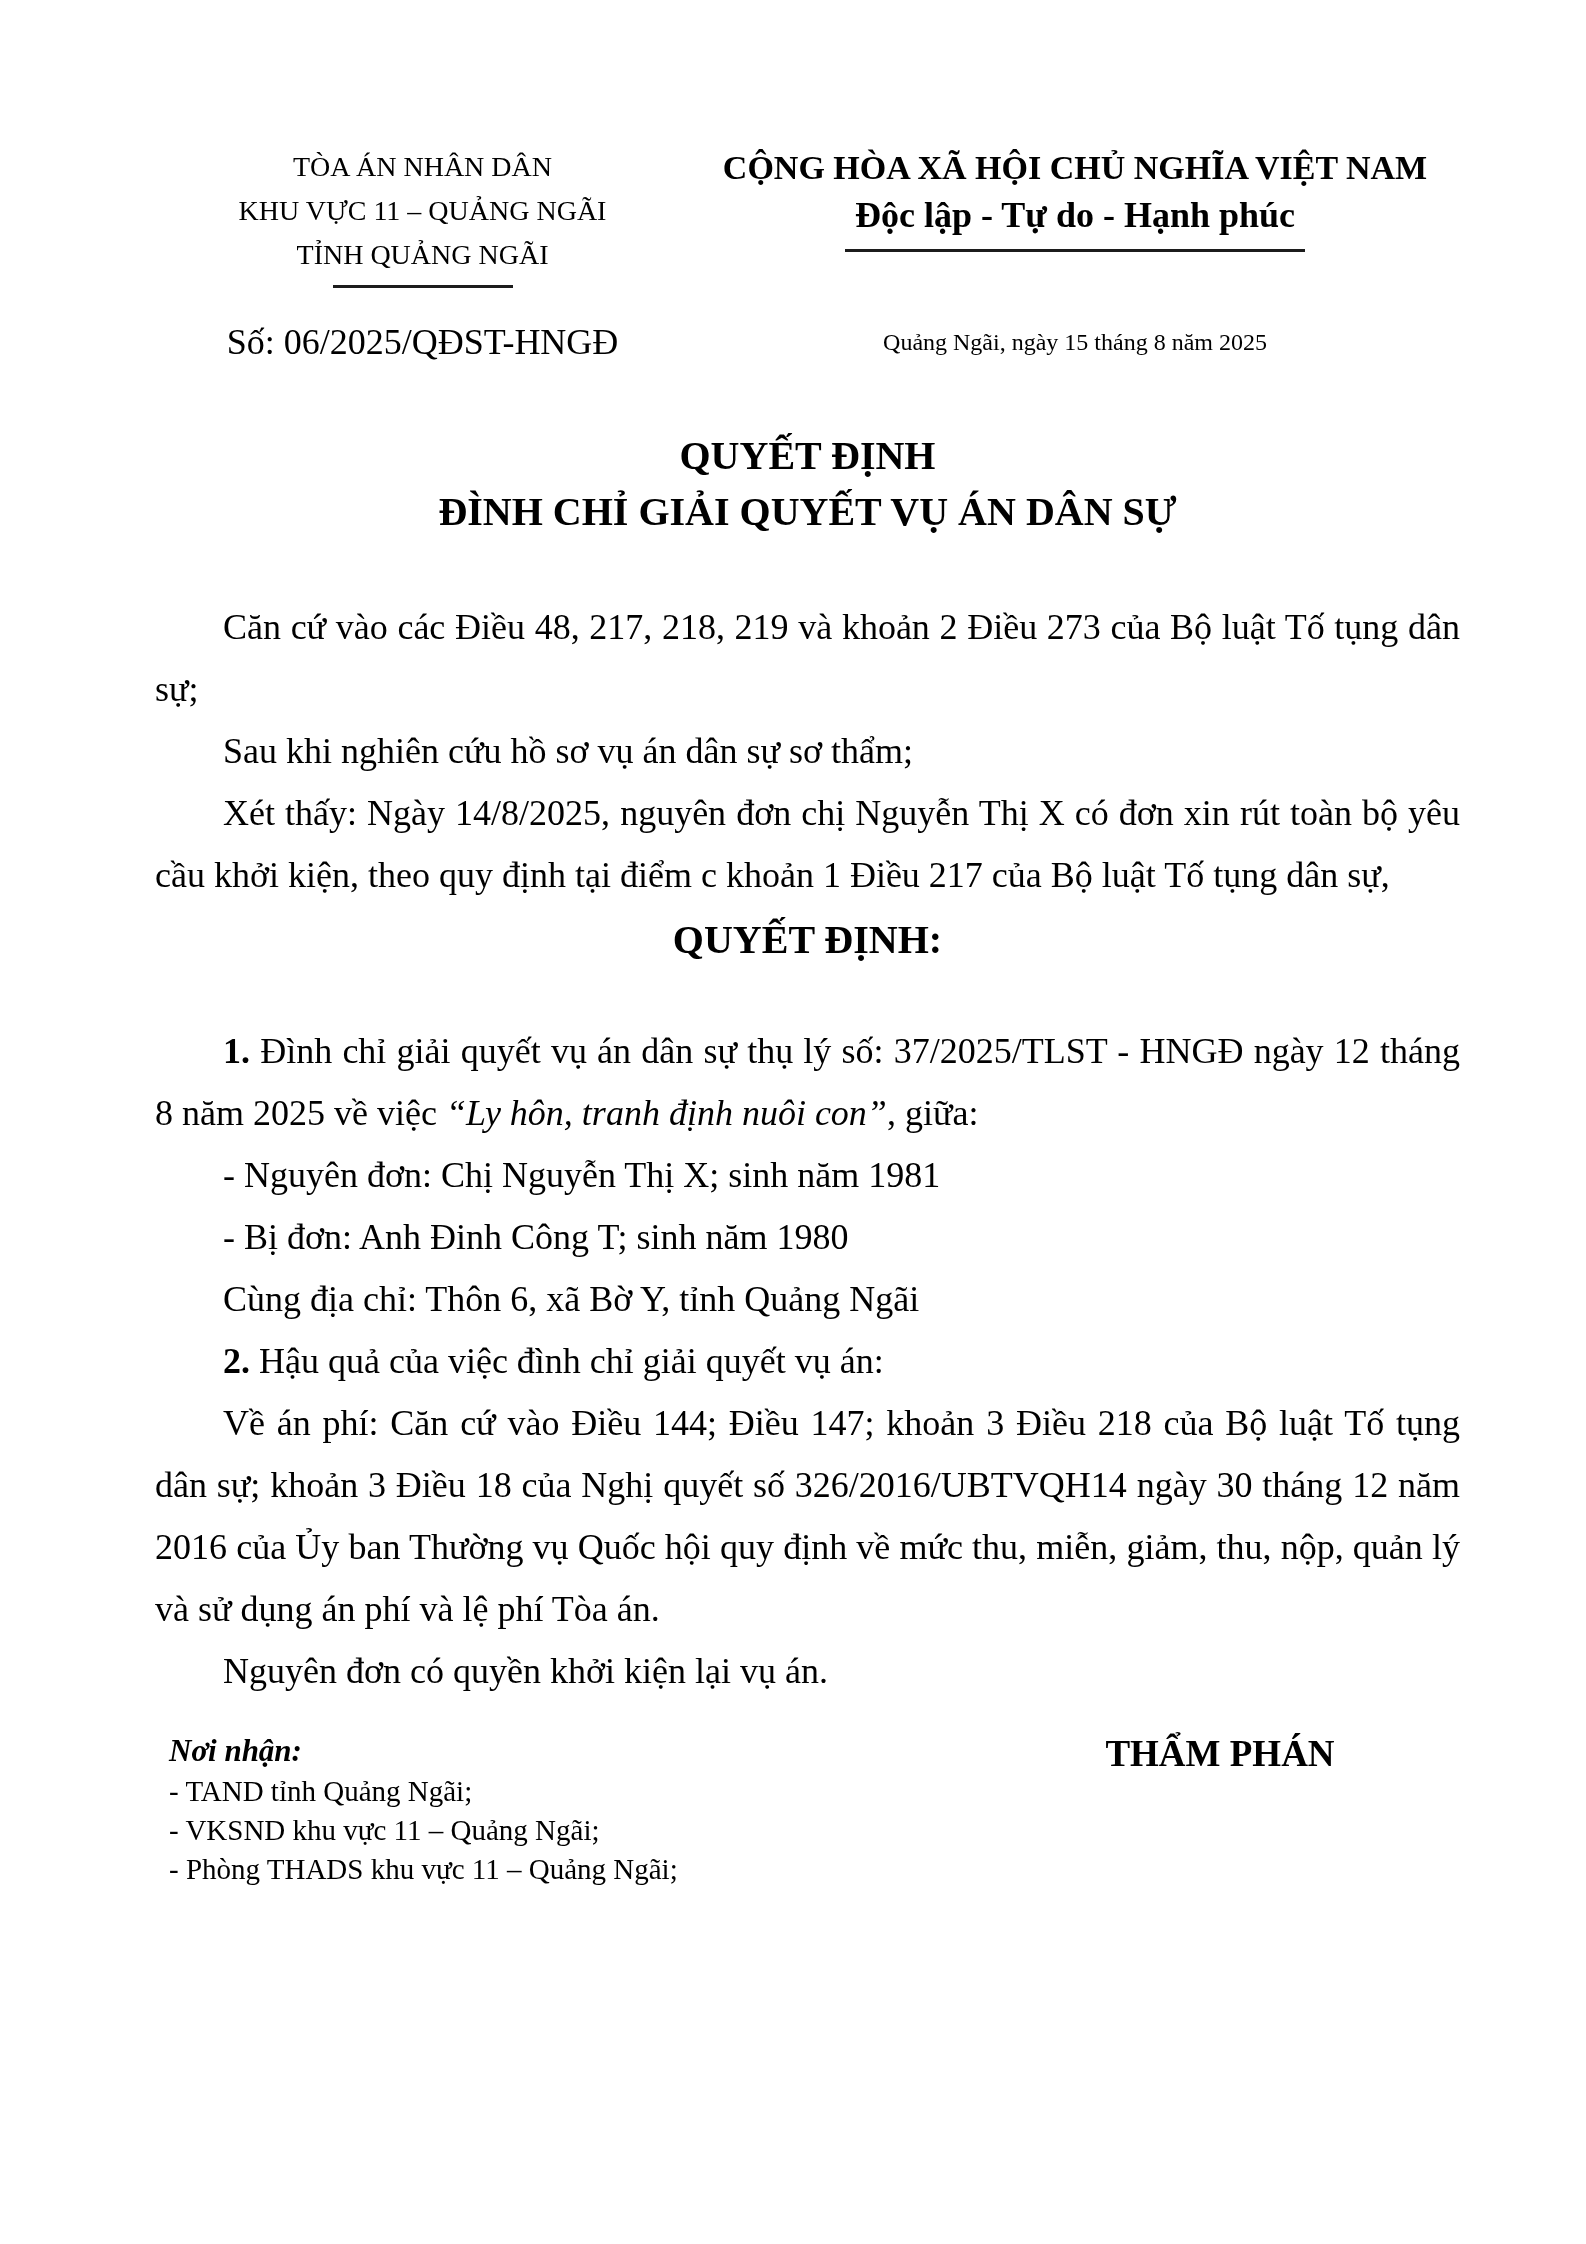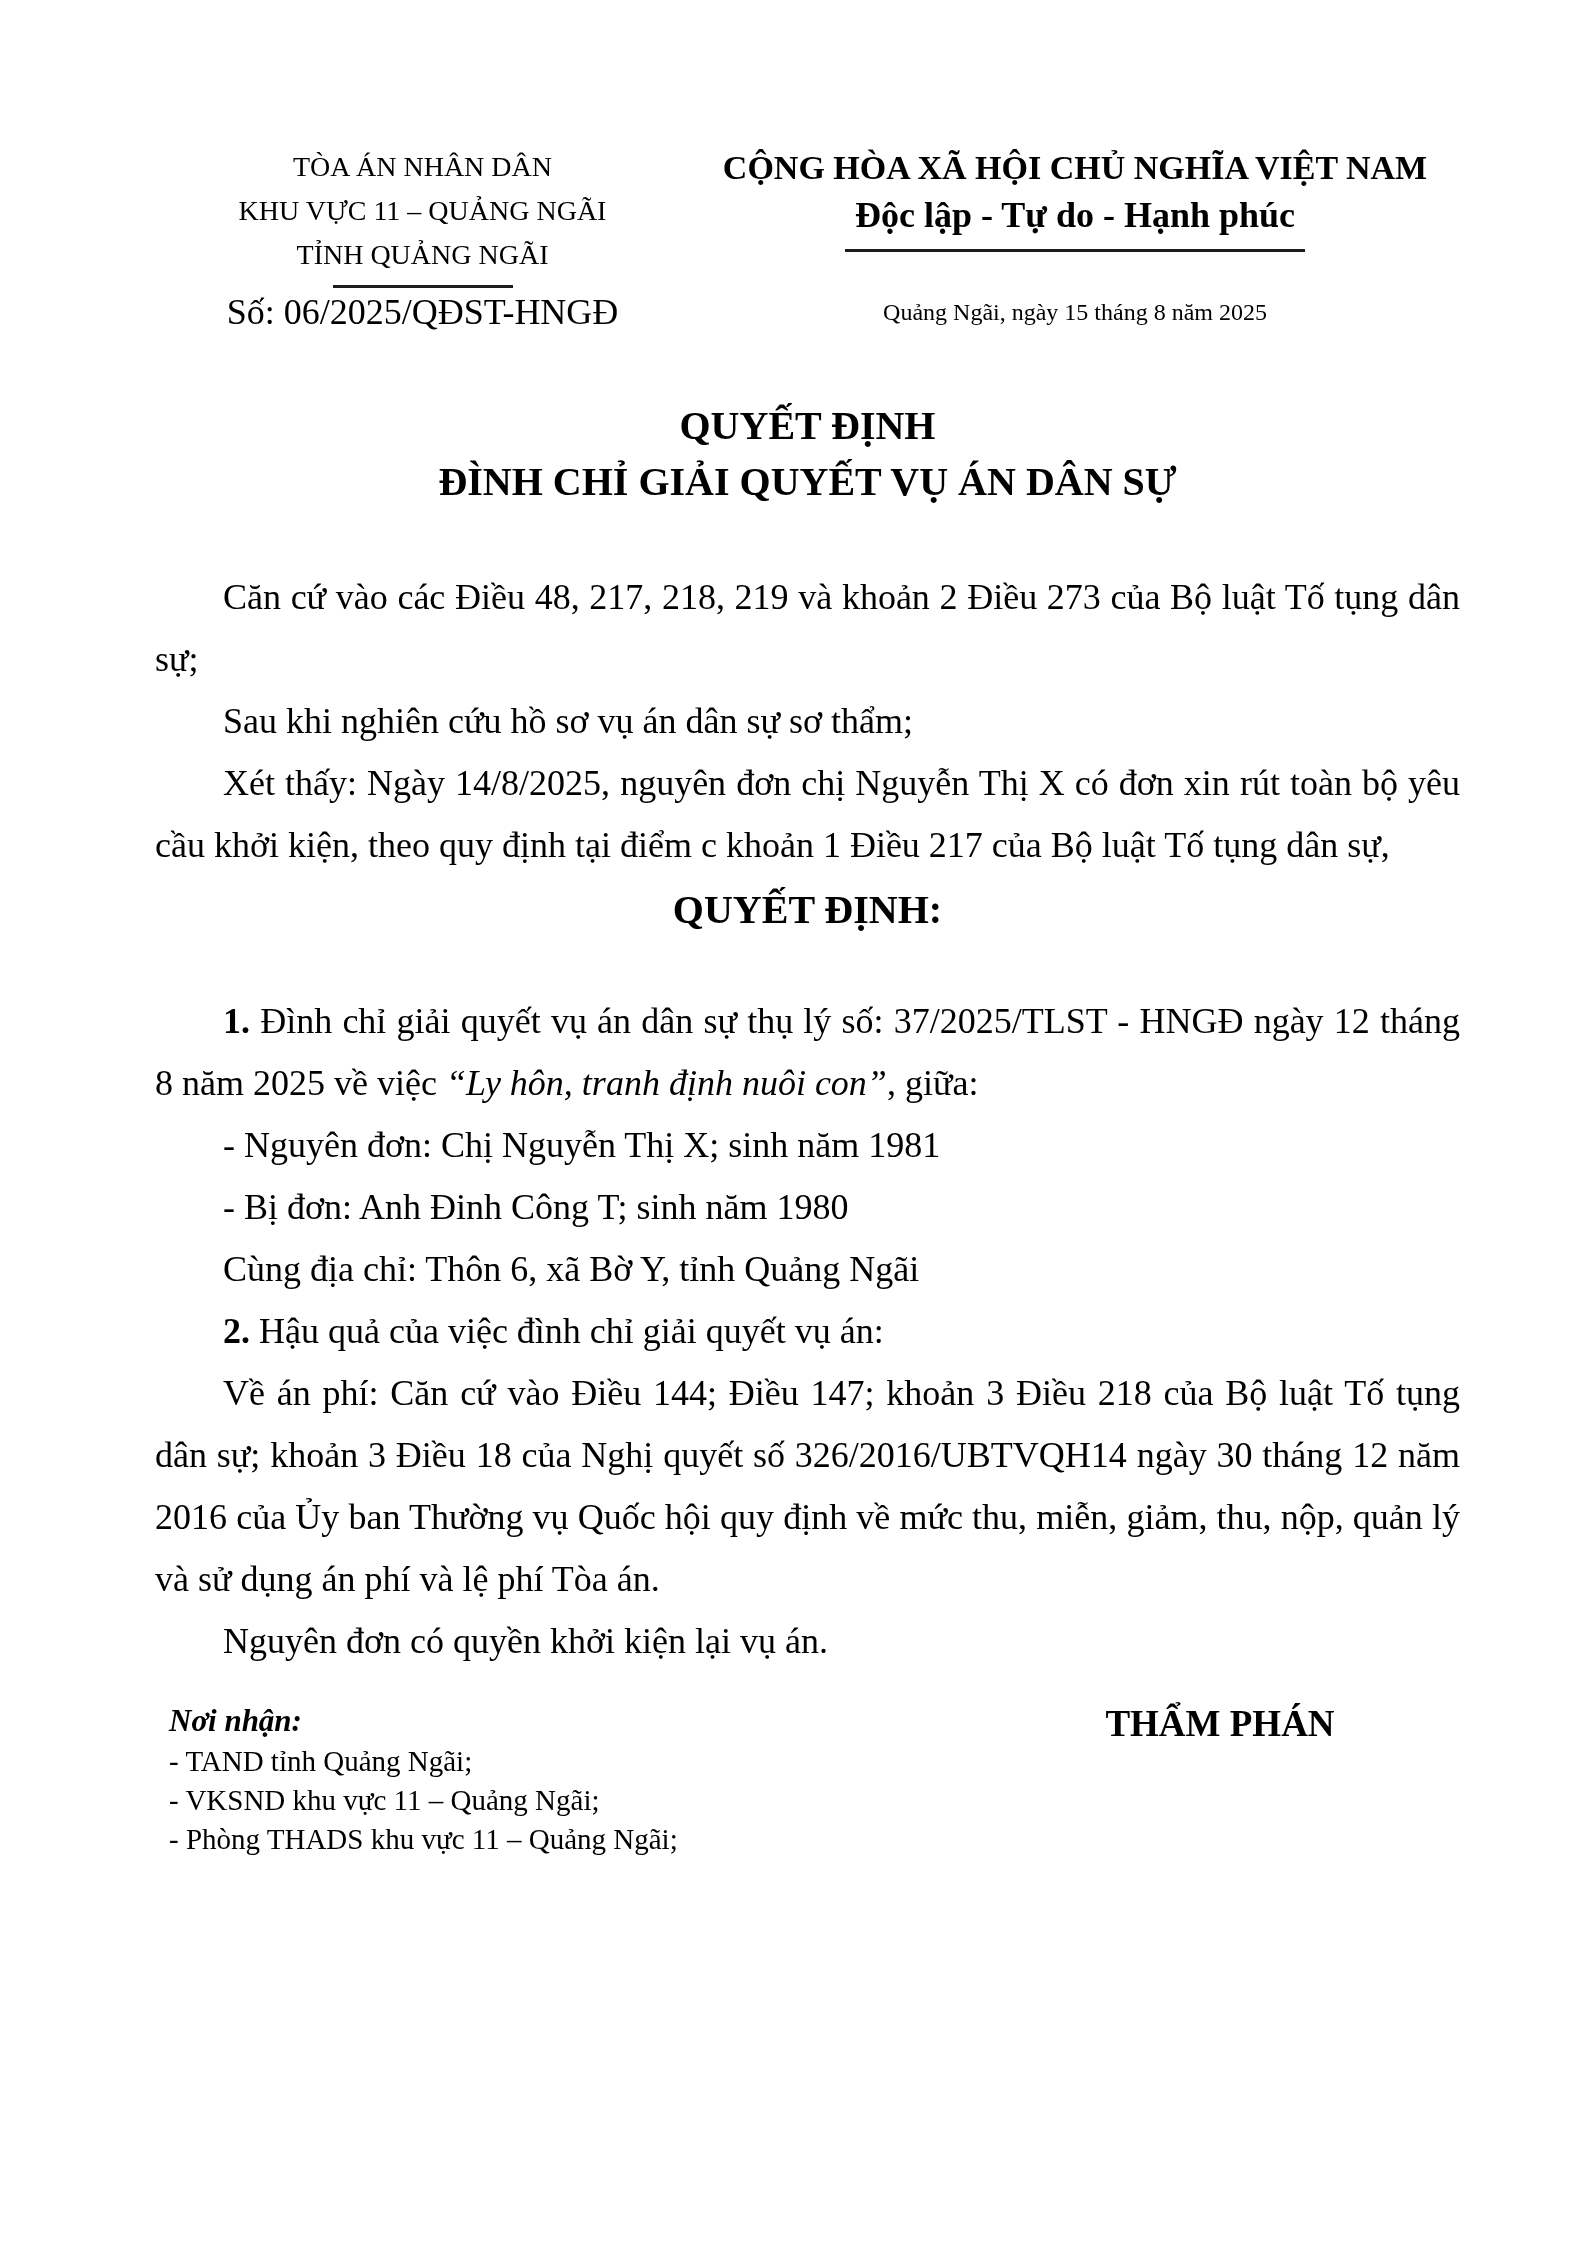--- a/index.html
+++ b/index.html
@@ -56,21 +56,21 @@
     border-top: 3px solid #1c1c1c;
     margin: 8px auto 0 auto;
   }
   .rule-left  { width: 180px; }
   .rule-right { width: 460px; margin-top: 10px; }
 
   
   .numdate {
     display: flex;
     width: 100%;
-    justify-content: space-between;
+    margin-top: 30px;
   }
   .doc-number {
     width: 41%;
     text-align: center;
     font-size: 36px;
     line-height: 48px;
   }
   .doc-date {
     width: 59%;
     text-align: center;

